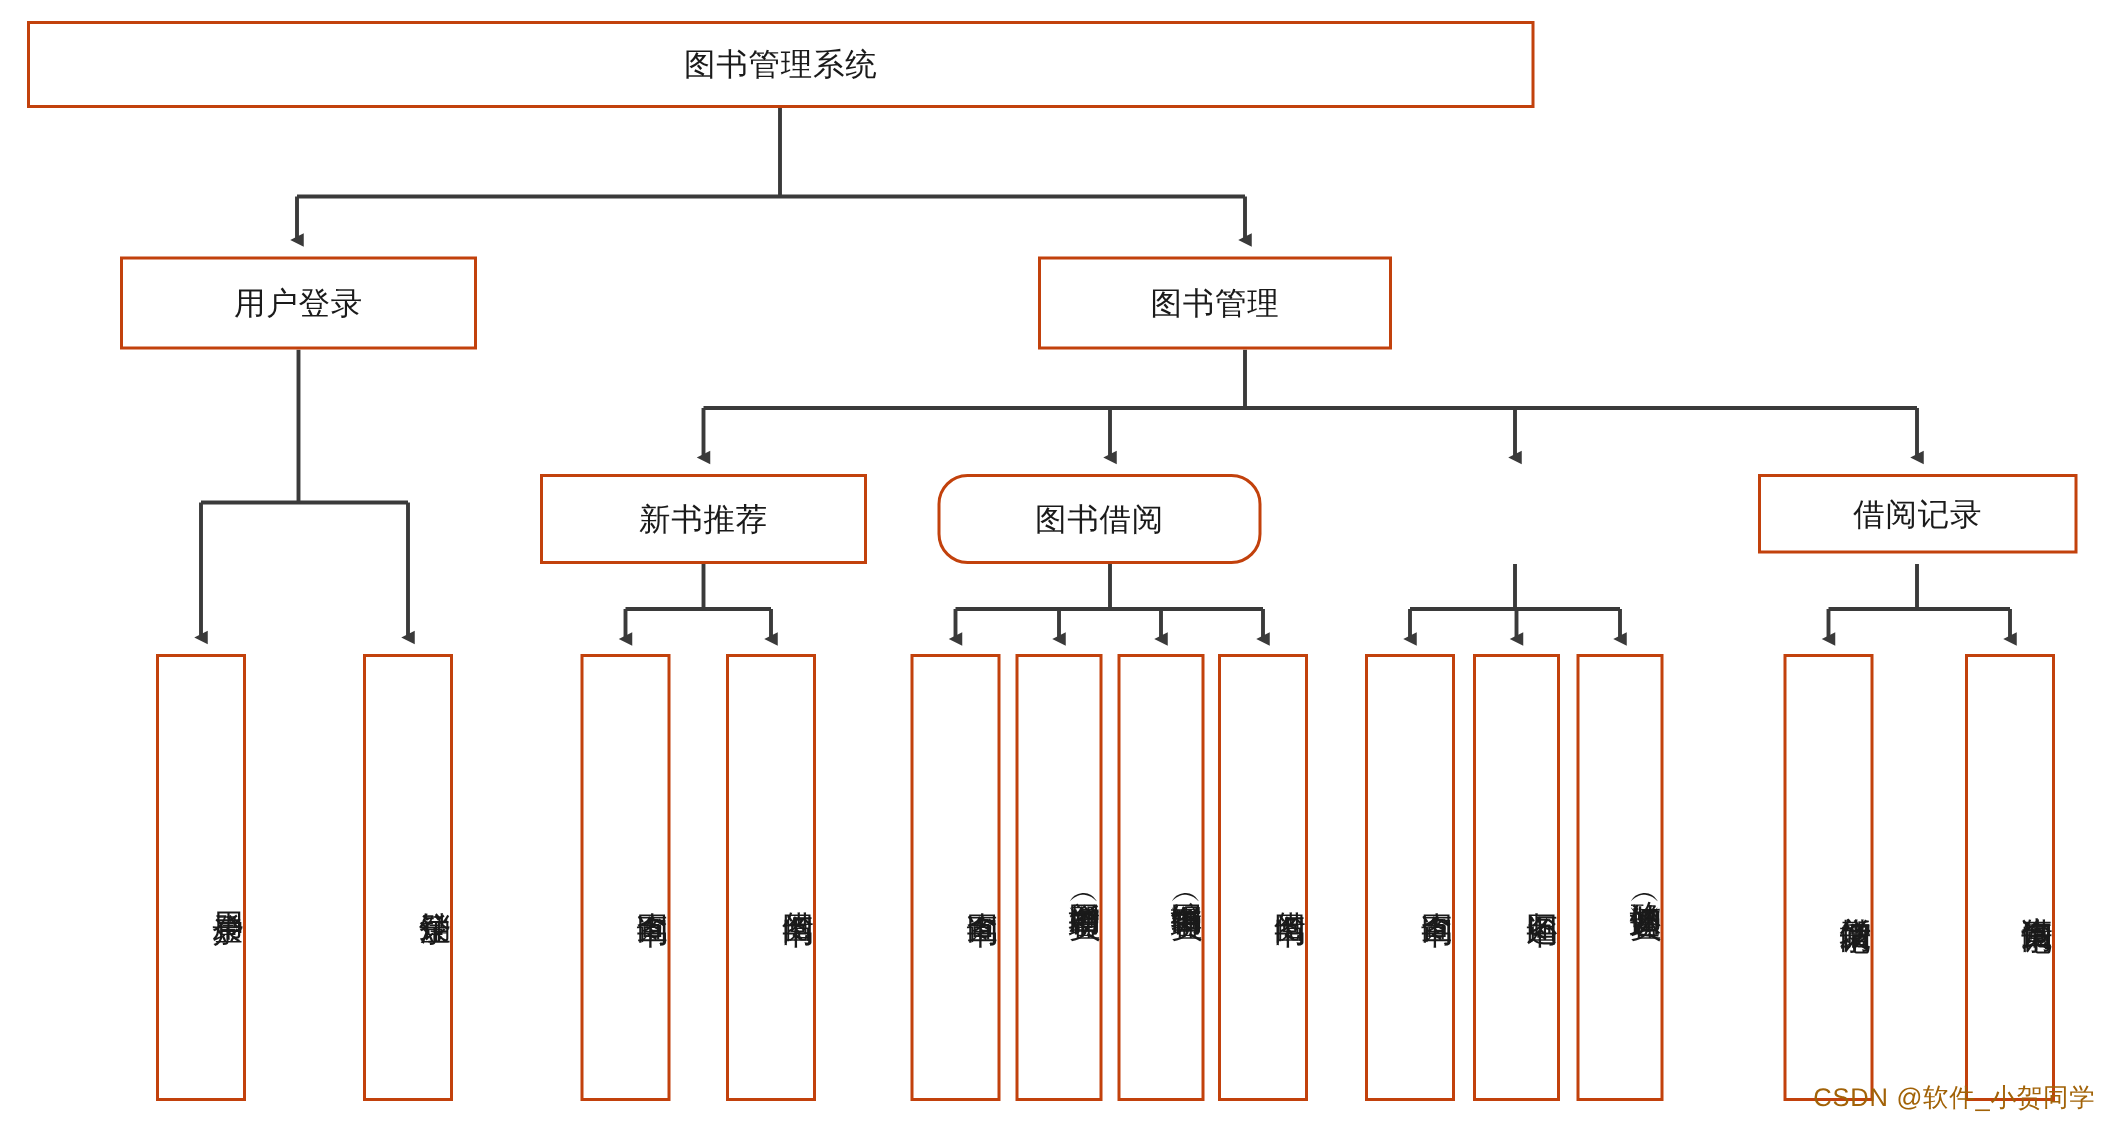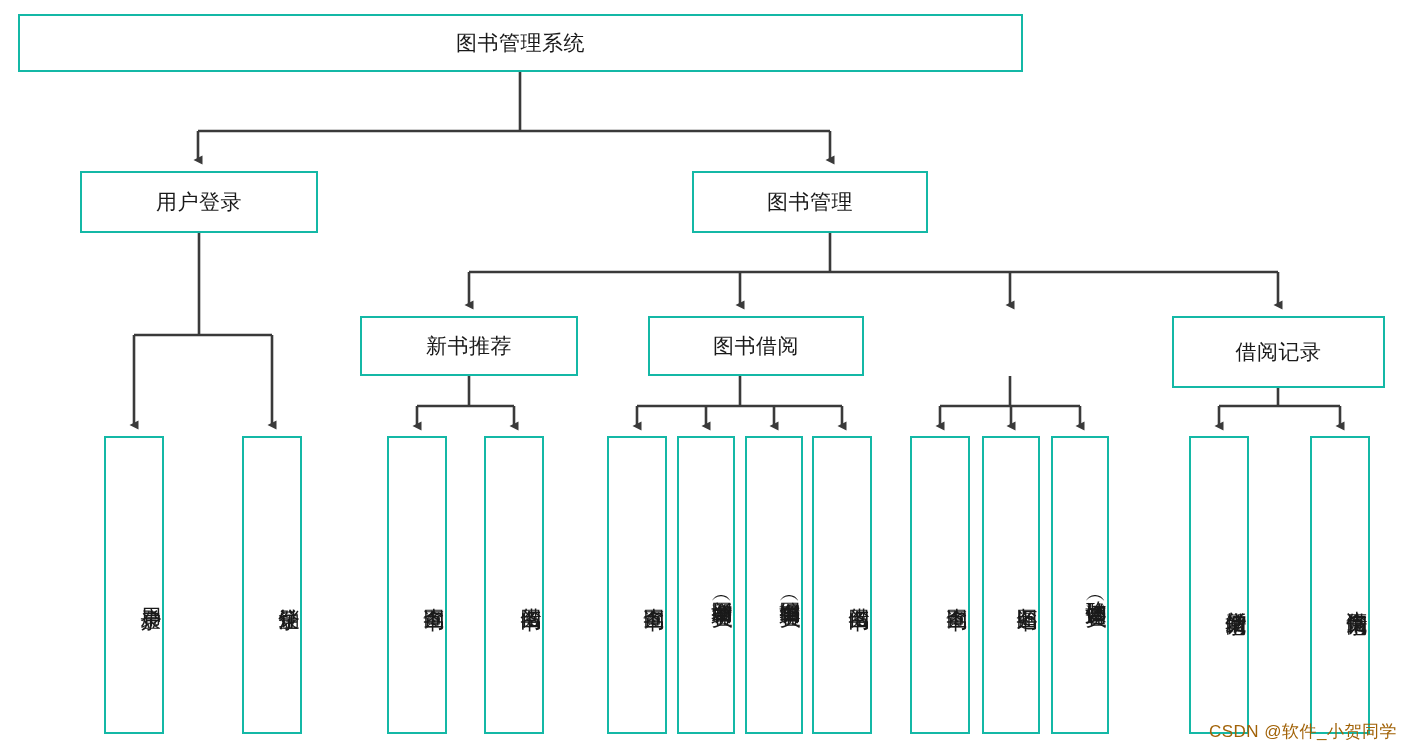--- a/index.html
+++ b/index.html
@@ -20,21 +20,21 @@
   #wires {
     position: absolute;
     left: 0;
     top: 0;
     width: 1405px;
     height: 747px;
   }
   .node {
     position: absolute;
     box-sizing: border-box;
-    border: 2px solid #14b8a6;
+    border: 2px solid #c2410c;
     background: #ffffff;
     display: flex;
     align-items: center;
     justify-content: center;
     color: #1a1a1a;
   }
   .node.h {
     font-size: 21px;
     letter-spacing: 0.5px;
   }
@@ -124,24 +124,24 @@
   <div class="node h" style="left:80px; top:171px; width:238px; height:62px;">
     <span>用户登录</span>
   </div>
   <div class="node h" style="left:692px; top:171px; width:236px; height:62px;">
     <span>图书管理</span>
   </div>
 
   <div class="node h" style="left:360px; top:316px; width:218px; height:60px;">
     <span>新书推荐</span>
   </div>
-  <div class="node h" style="left:648px; top:316px; width:216px; height:60px;">
+  <div class="node h" style="left:625px; top:316px; width:216px; height:60px;border-radius:20px;">
     <span>图书借阅</span>
   </div>
-  <div class="node h" style="left:1172px; top:316px; width:213px; height:72px;">
+  <div class="node h" style="left:1172px; top:316px; width:213px; height:53px;">
     <span>借阅记录</span>
   </div>
 
   <div class="node v" style="left:104px; top:436px; width:60px; height:298px;">
     <span>用户登录</span>
   </div>
   <div class="node v" style="left:242px; top:436px; width:60px; height:298px;">
     <span>注销登录</span>
   </div>
 

